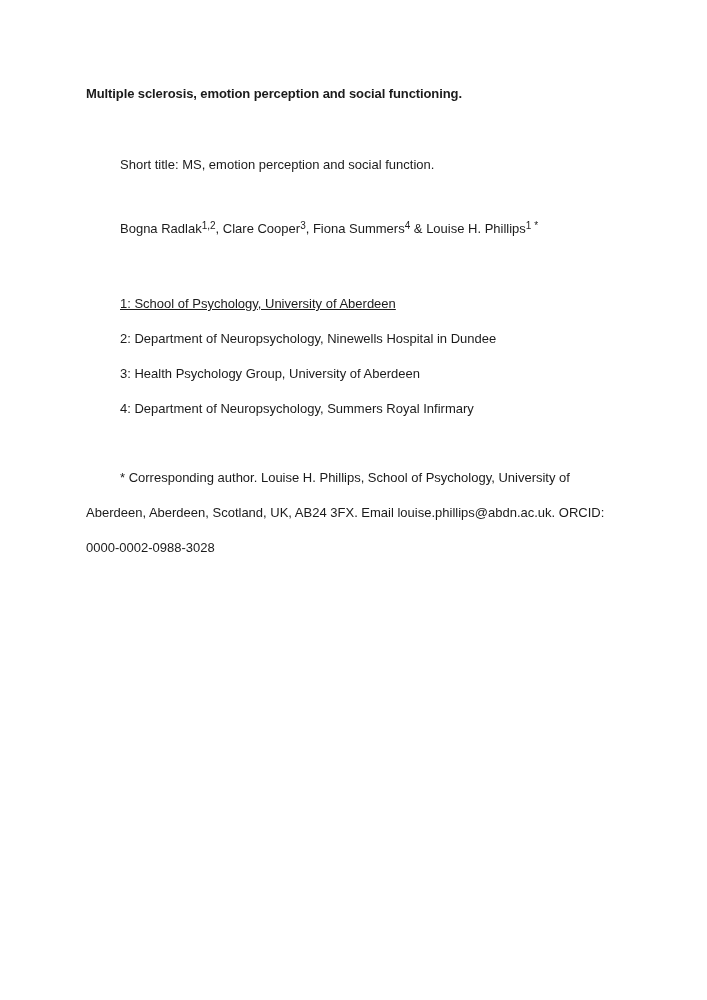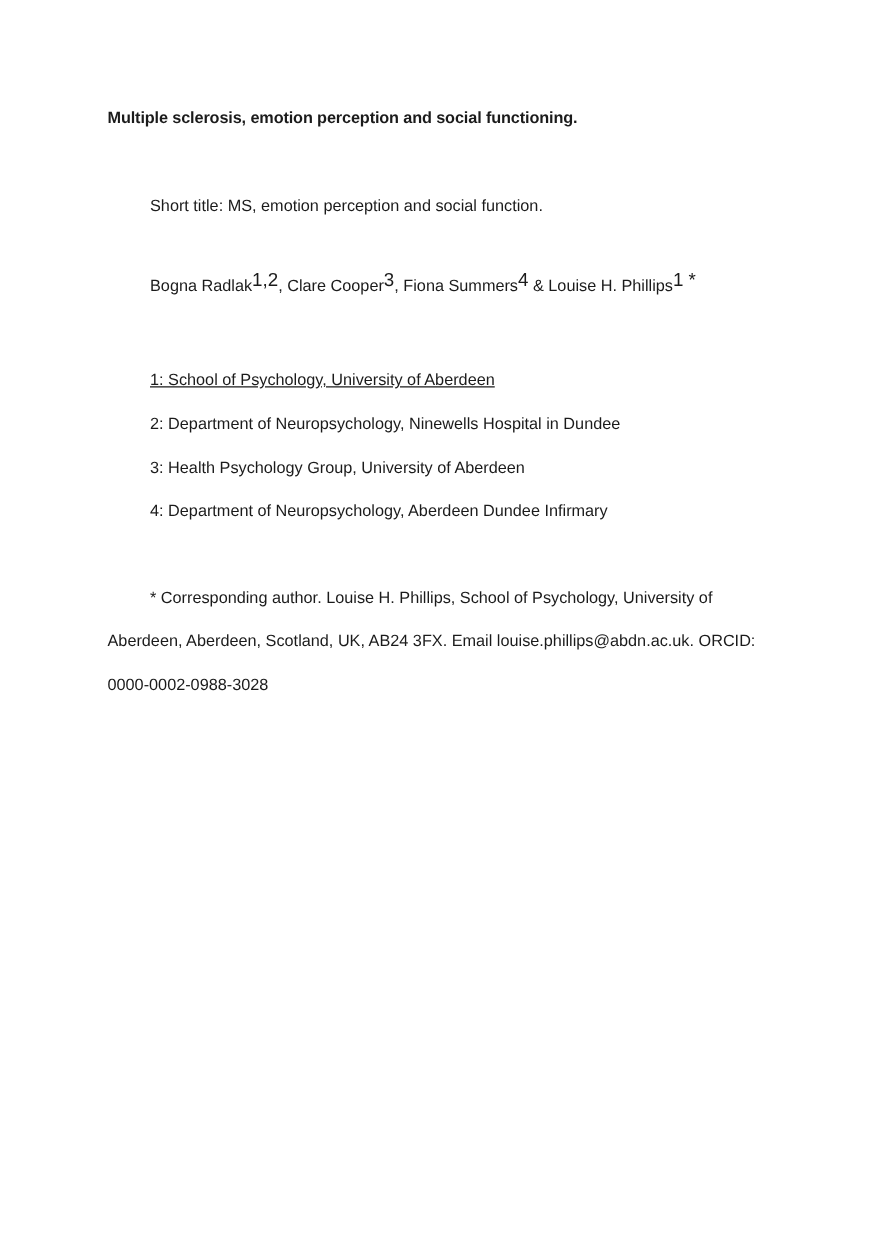--- a/index.html
+++ b/index.html
@@ -20,21 +20,21 @@
   .line {
     position: absolute;
     white-space: nowrap;
     line-height: 14px;
   }
   .title-line {
     font-weight: bold;
     letter-spacing: -0.1px;
   }
   .sup {
-    font-size: 15px;
+    font-size: 10px;
     line-height: 0;
     position: relative;
     top: -4.5px;
     vertical-align: baseline;
   }
   .page-number {
     font-size: 12px;
   }
 
   
@@ -58,21 +58,21 @@
   <div class="line title-line" id="title">Multiple sclerosis, emotion perception and social functioning.</div>
 
   <div class="line" id="short-title">Short title: MS, emotion perception and social function.</div>
 
   <div class="line" id="authors"><span>Bogna Radlak</span><span class="sup">1,2</span><span>, Clare Cooper</span><span class="sup">3</span><span>, Fiona Summers</span><span class="sup">4</span><span> &amp; Louise H. Phillips</span><span class="sup">1 *</span></div>
 
   <div>
     <div class="line" id="aff-1">1: School of Psychology, University of Aberdeen</div>
     <div class="line" id="aff-2">2: Department of Neuropsychology, Ninewells Hospital in Dundee</div>
     <div class="line" id="aff-3">3: Health Psychology Group, University of Aberdeen</div>
-    <div class="line" id="aff-4">4: Department of Neuropsychology, Aberdeen Dundee Infirmary</div>
+    <div class="line" id="aff-4">4: Department of Neuropsychology, Summers Royal Infirmary</div>
   </div>
 
   <div>
     <div class="line" id="corr-1">* Corresponding author. Louise H. Phillips, School of Psychology, University of</div>
     <div class="line" id="corr-2">Aberdeen, Aberdeen, Scotland, UK, AB24 3FX. Email louise.phillips@abdn.ac.uk. ORCID:</div>
     <div class="line" id="corr-3">0000-0002-0988-3028</div>
   </div>
 
   <div class="line page-number" id="page-num">1</div>
 

